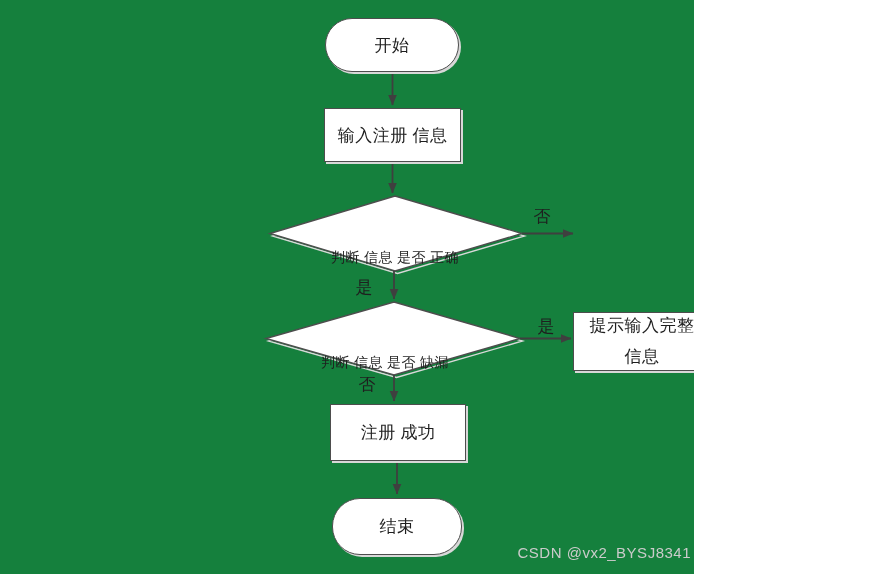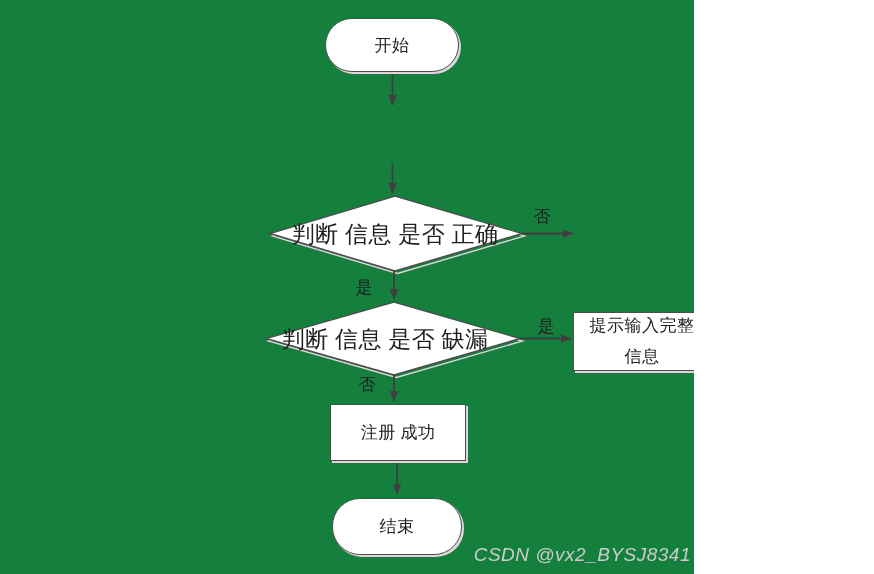--- a/index.html
+++ b/index.html
@@ -42,24 +42,25 @@
   .node-complete{ left: 573px; top: 312px; width: 138px; height: 59px; flex-direction: column; line-height: 26px; justify-content: space-between; }
   .node-success { left: 330px; top: 404px; width: 136px; height: 57px; justify-content: center; }
   .node-end     { left: 332px; top: 498px; width: 130px; height: 57px; }
   .diamond-label {
     position: absolute;
     width: 210px;
     height: 24px;
     display: flex;
     align-items: center;
     justify-content: center;
-    font-size: 23px;
+    font-size: 14px;
     color: #1f1f1f;
     letter-spacing: 0.5px;
     white-space: pre;
+    margin-top: 24px;
   }
   .d1-label { left: 290px; top: 222px; }
   .d2-label { left: 280px; top: 327px; }
   .edge-label {
     position: absolute;
     width: 24px;
     height: 20px;
     display: flex;
     align-items: center;
     justify-content: center;
@@ -68,24 +69,23 @@
   }
   .lbl-no1  { left: 530px; top: 206px; }
   .lbl-yes1 { left: 352px; top: 277px; }
   .lbl-yes2 { left: 534px; top: 316px; }
   .lbl-no2  { left: 355px; top: 374px; }
   .watermark {
     position: absolute;
     right: 3px;
     top: 544px;
     font-family: "Liberation Sans", "DejaVu Sans", sans-serif;
-    font-size: 19px;
+    font-size: 15px;
     color: #cbcbcb;
     letter-spacing: 0.5px;
-    font-style: italic;
   }
 </style>
 </head>
 <body>
 
 <div class="canvas">
 
   <svg class="layer" width="874" height="574" viewBox="0 0 874 574">
     <defs>
       <marker id="arrow" markerUnits="userSpaceOnUse" markerWidth="12" markerHeight="10" refX="10.5" refY="4.5" orient="auto">
@@ -109,20 +109,23 @@
       <line x1="520" y1="338.5" x2="571" y2="338.5" marker-end="url(#arrow)"></line>
       <line x1="394" y1="375" x2="394" y2="401" marker-end="url(#arrow)"></line>
       <line x1="397" y1="461" x2="397" y2="494" marker-end="url(#arrow)"></line>
     </g>
   </svg>
 
   <div class="node terminator node-start">
     <span>开始</span>
   </div>
 
+  <div class="node node-input">
+    <span>输入注册 信息</span>
+  </div>
 
   <div class="diamond-label d1-label">判断 信息 是否 正确</div>
 
 
   <div class="diamond-label d2-label">判断 信息 是否 缺漏</div>
 
   <div class="node node-complete">
     <span>提示输入完整</span>
     <span>信息</span>
   </div>

